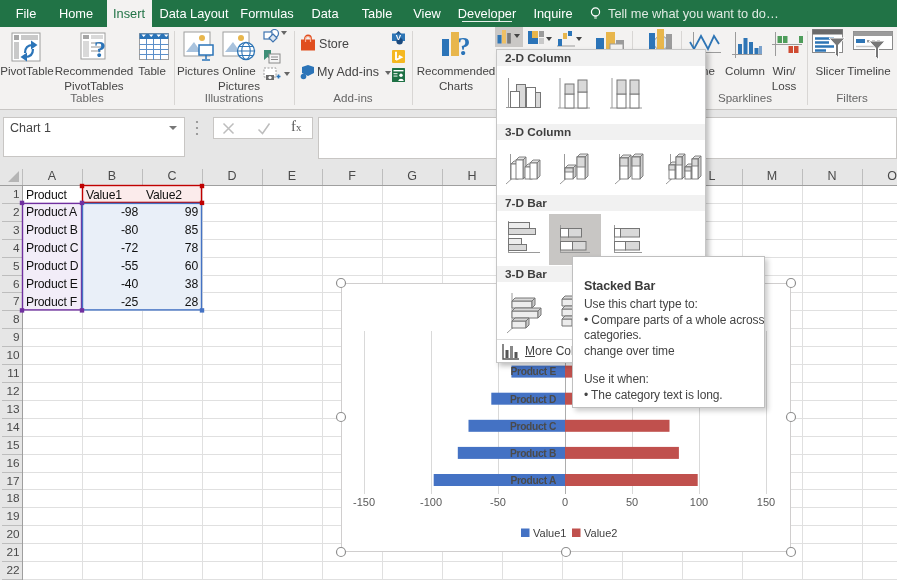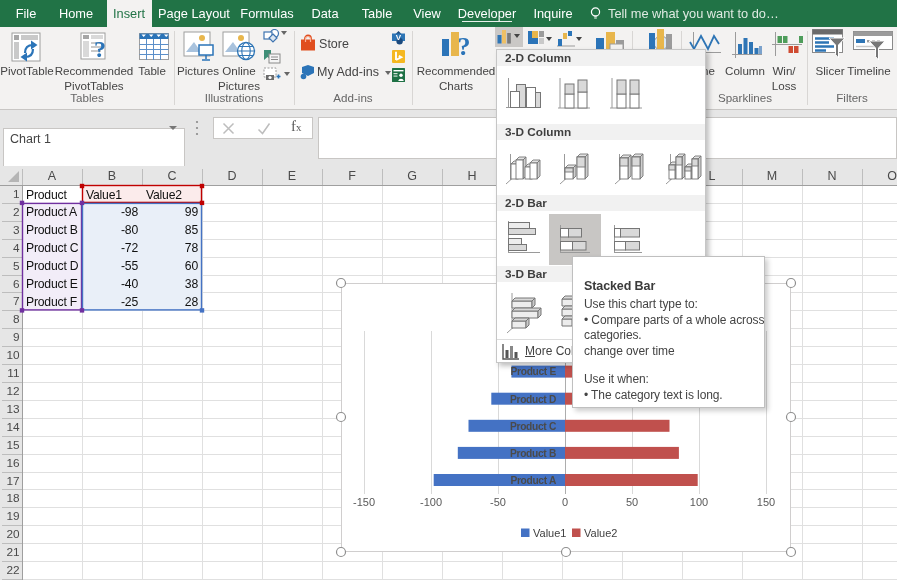--- a/index.html
+++ b/index.html
@@ -5,21 +5,21 @@
 .abs{position:absolute}
 .tabtxt{position:absolute;top:0;height:33px;line-height:27px;color:#fff;font-size:12.8px;transform:translateX(-50%);white-space:nowrap}
 .glabel{position:absolute;top:91px;font-size:11.6px;color:#666;transform:translateX(-50%);white-space:nowrap}
 .rlabel{position:absolute;font-size:11.6px;color:#444;text-align:center;transform:translateX(-50%);white-space:nowrap;line-height:15px;top:62.5px}
 .gdiv{position:absolute;top:31px;height:74px;width:1px;background:#d8d6d4}
 </style></head><body>
 
 <div class="abs" style="left:0;top:0;width:897px;height:27px;background:#217346"></div>
 <div class="tabtxt" style="left:26px">File</div>
 <div class="tabtxt" style="left:76px">Home</div>
-<div class="tabtxt" style="left:194px">Page Layout</div>
+<div class="tabtxt" style="left:194px">Data Layout</div>
 <div class="tabtxt" style="left:267px">Formulas</div>
 <div class="tabtxt" style="left:325px">Data</div>
 <div class="tabtxt" style="left:377px">Table</div>
 <div class="tabtxt" style="left:427px">View</div>
 <div class="tabtxt" style="left:487px">Developer</div>
 <div class="tabtxt" style="left:553px">Inquire</div>
 <div class="abs" style="left:107px;top:0;width:45px;height:27px;background:#f3f2f1"></div>
 <div class="tabtxt" style="left:129px;color:#217346">Insert</div>
 <div class="abs" style="left:462px;top:21px;width:50px;height:1px;background:#e8f0ea"></div>
 <svg class="abs" style="left:588px;top:6px" width="15" height="16" viewBox="0 0 15 16">
@@ -207,21 +207,21 @@
 <rect x="0.5" y="0.5" width="39" height="4.5" fill="#9b9b9b"></rect>
 <rect x="3" y="8" width="9" height="4" fill="#2e75b5"></rect>
 <rect x="14" y="9" width="3" height="2.4" fill="#9b9b9b"></rect>
     <rect x="19" y="9" width="3" height="2.4" fill="#9b9b9b"></rect>
     <rect x="24" y="9" width="3" height="2.4" fill="#9b9b9b"></rect>
 <path d="M3 15.5 h24" stroke="#c9c9c9" stroke-width="1.5"></path>
 <path d="M16 10 h16 l-6.5 7 v12 l-3 -3.5 v-8.5 z" fill="#777" stroke="#fff" stroke-width="1"></path>
 </svg>
 <div class="rlabel" style="left:869px">Timeline</div>
 <div class="abs" style="left:0;top:110px;width:897px;height:56px;background:#e6e6e6"></div>
-<div class="abs" style="left:3px;top:128px;width:182px;height:40px;background:#fff;border:1px solid #c8c6c4;font-size:12.5px;color:#444;line-height:20px;padding-left:6px">Chart 1</div>
+<div class="abs" style="left:3px;top:117px;width:182px;height:40px;background:#fff;border:1px solid #c8c6c4;font-size:12.5px;color:#444;line-height:20px;padding-left:6px">Chart 1</div>
 <div class="abs" style="left:169px;top:126px;width:0;height:0;border-left:4px solid transparent;border-right:4px solid transparent;border-top:4.5px solid #777"></div>
 <svg class="abs" style="left:194px;top:118px" width="6" height="20" viewBox="0 0 6 20">
     <circle cx="3" cy="4" r="1.1" fill="#8a8a8a"></circle>
     <circle cx="3" cy="10" r="1.1" fill="#8a8a8a"></circle>
     <circle cx="3" cy="16" r="1.1" fill="#8a8a8a"></circle>
   </svg>
 <div class="abs" style="left:213px;top:117px;width:100px;height:22px;background:#fff;border:1px solid #c8c6c4"></div>
 <svg class="abs" style="left:222px;top:122px" width="13" height="13" viewBox="0 0 13 13">
     <path d="M1.5 1.5 L11.5 11.5 M11.5 1.5 L1.5 11.5" stroke="#bdbdbd" stroke-width="1.5"></path>
   </svg>
@@ -347,21 +347,21 @@
     <circle cx="791" cy="117" r="4.5" fill="#fff" stroke="#8f8f8f" stroke-width="1.2"></circle>
     <circle cx="341" cy="251" r="4.5" fill="#fff" stroke="#8f8f8f" stroke-width="1.2"></circle>
     <circle cx="791" cy="251" r="4.5" fill="#fff" stroke="#8f8f8f" stroke-width="1.2"></circle>
     <circle cx="341" cy="386" r="4.5" fill="#fff" stroke="#8f8f8f" stroke-width="1.2"></circle>
     <circle cx="566" cy="386" r="4.5" fill="#fff" stroke="#8f8f8f" stroke-width="1.2"></circle>
     <circle cx="791" cy="386" r="4.5" fill="#fff" stroke="#8f8f8f" stroke-width="1.2"></circle>
   </svg>
 <div class="abs" style="left:496px;top:49px;width:210px;height:314px;background:#fff;border:1px solid #c6c6c6;box-shadow:3px 3px 5px rgba(0,0,0,0.25)"></div>
 <div class="abs" style="left:497px;top:50px;width:208px;height:16px;background:#f1f1f1;font-size:11.8px;font-weight:bold;color:#3f3f3f;line-height:16px;padding-left:8px">2-D Column</div>
 <div class="abs" style="left:497px;top:124px;width:208px;height:16px;background:#f1f1f1;font-size:11.8px;font-weight:bold;color:#3f3f3f;line-height:16px;padding-left:8px">3-D Column</div>
-<div class="abs" style="left:497px;top:195px;width:208px;height:16px;background:#f1f1f1;font-size:11.8px;font-weight:bold;color:#3f3f3f;line-height:16px;padding-left:8px">2-D Bar</div>
+<div class="abs" style="left:497px;top:195px;width:208px;height:16px;background:#f1f1f1;font-size:11.8px;font-weight:bold;color:#3f3f3f;line-height:16px;padding-left:8px">7-D Bar</div>
 <div class="abs" style="left:497px;top:266px;width:208px;height:16px;background:#f1f1f1;font-size:11.8px;font-weight:bold;color:#3f3f3f;line-height:16px;padding-left:8px">3-D Bar</div>
 <div class="abs" style="left:549px;top:214px;width:52px;height:51px;background:#c8c6c4"></div>
 <svg class="abs" style="left:504px;top:76px" width="38" height="36" viewBox="0 0 38 36">
 <path d="M4.5 2 V32 M2 31.5 H36" stroke="#9a9a9a"></path>
 <rect x="12.5" y="8.5" width="9" height="23" fill="#d9d9d9" stroke="#767676"></rect>
 <rect x="6.5" y="15.5" width="9" height="16" fill="#fff" stroke="#767676"></rect>
 <rect x="28.5" y="16.5" width="8" height="15" fill="#d9d9d9" stroke="#767676"></rect>
 <rect x="22.5" y="11.5" width="9" height="20" fill="#fff" stroke="#767676"></rect>
 </svg>
 <svg class="abs" style="left:556px;top:76px" width="36" height="36" viewBox="0 0 36 36">

